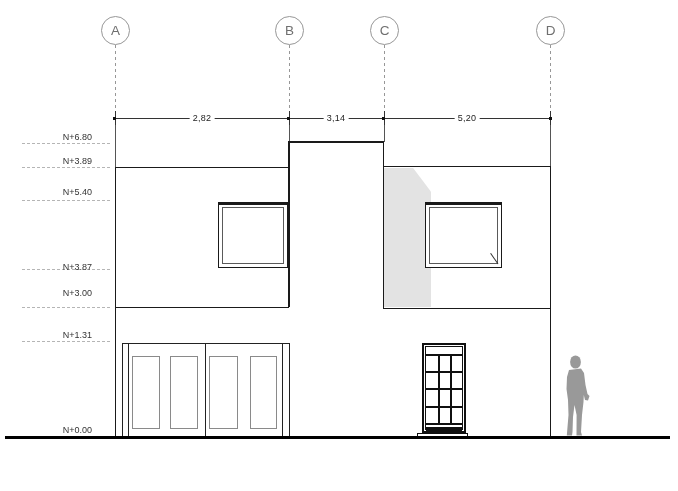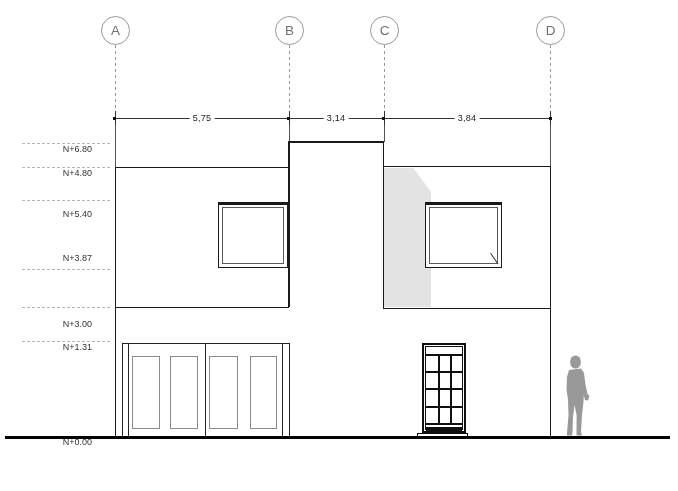--- a/index.html
+++ b/index.html
@@ -28,21 +28,21 @@
     position:absolute;top:118px;transform:translate(-50%,-50%);
     background:#fff;padding:0 3px;font-size:9px;color:#222;letter-spacing:.3px;
   }
   
   .lvl-line{
     position:absolute;left:22px;width:90px;height:1px;
     background:repeating-linear-gradient(90deg,var(--c-level,#b5b5b5) 0 3px,transparent 3px 5px);
   }
   .lvl-label{
     position:absolute;left:18px;width:74px;text-align:right;
-    font-size:9px;color:var(--c-text,#333);line-height:10px;margin-top:12px;
+    font-size:9px;color:var(--c-text,#333);line-height:10px;
   }
   
   .hline{position:absolute;background:var(--c-line,#1a1a1a);height:1px;}
   .vline{position:absolute;background:var(--c-line,#1a1a1a);width:1px;}
   .thick{height:2px;}
   
   .shadow{
     position:absolute;left:384px;top:168px;width:47px;height:139px;
     background:var(--c-shadow,#e3e3e3);
     clip-path:polygon(0 0,62% 0,100% 17%,100% 100%,0 100%);
@@ -95,34 +95,34 @@
 
   <div class="dim-line" style="left:115px;top:118px;width:435px"></div>
   <div class="dim-tick" style="left:114.5px"></div>
   <div class="dim-tick" style="left:288.5px"></div>
   <div class="dim-tick" style="left:383.5px"></div>
   <div class="dim-tick" style="left:550px"></div>
   <div class="dim-dot" style="left:113px"></div>
   <div class="dim-dot" style="left:287px"></div>
   <div class="dim-dot" style="left:382px"></div>
   <div class="dim-dot" style="left:548.5px"></div>
-  <div class="dim-label" style="left:202px">5,75</div>
+  <div class="dim-label" style="left:202px">2,82</div>
   <div class="dim-label" style="left:336px">3,14</div>
-  <div class="dim-label" style="left:467px">3,84</div>
+  <div class="dim-label" style="left:467px">5,20</div>
 
   <div class="lvl-line" style="top:143px"></div>
   <div class="lvl-label" style="top:132px">N+6.80</div>
   <div class="lvl-line" style="top:167px"></div>
-  <div class="lvl-label" style="top:156px">N+4.80</div>
+  <div class="lvl-label" style="top:156px">N+3.89</div>
   <div class="lvl-line" style="top:199.5px"></div>
-  <div class="lvl-label" style="top:197px">N+5.40</div>
+  <div class="lvl-label" style="top:187px">N+5.40</div>
   <div class="lvl-line" style="top:268.5px"></div>
-  <div class="lvl-label" style="top:241px">N+3.87</div>
+  <div class="lvl-label" style="top:262px">N+3.87</div>
   <div class="lvl-line" style="top:307px"></div>
-  <div class="lvl-label" style="top:307px">N+3.00</div>
+  <div class="lvl-label" style="top:288px">N+3.00</div>
   <div class="lvl-line" style="top:341px"></div>
   <div class="lvl-label" style="top:330px">N+1.31</div>
   <div class="lvl-label" style="top:425px">N+0.00</div>
 
   <div class="shadow"></div>
 
   <div class="hline" style="left:115px;top:166.5px;width:175px"></div>
   <div class="hline thick" style="left:288px;top:140.5px;width:96px"></div>
   <div class="hline" style="left:383px;top:166px;width:168px"></div>
   <div class="vline" style="left:114.5px;top:167px;height:270px"></div>

